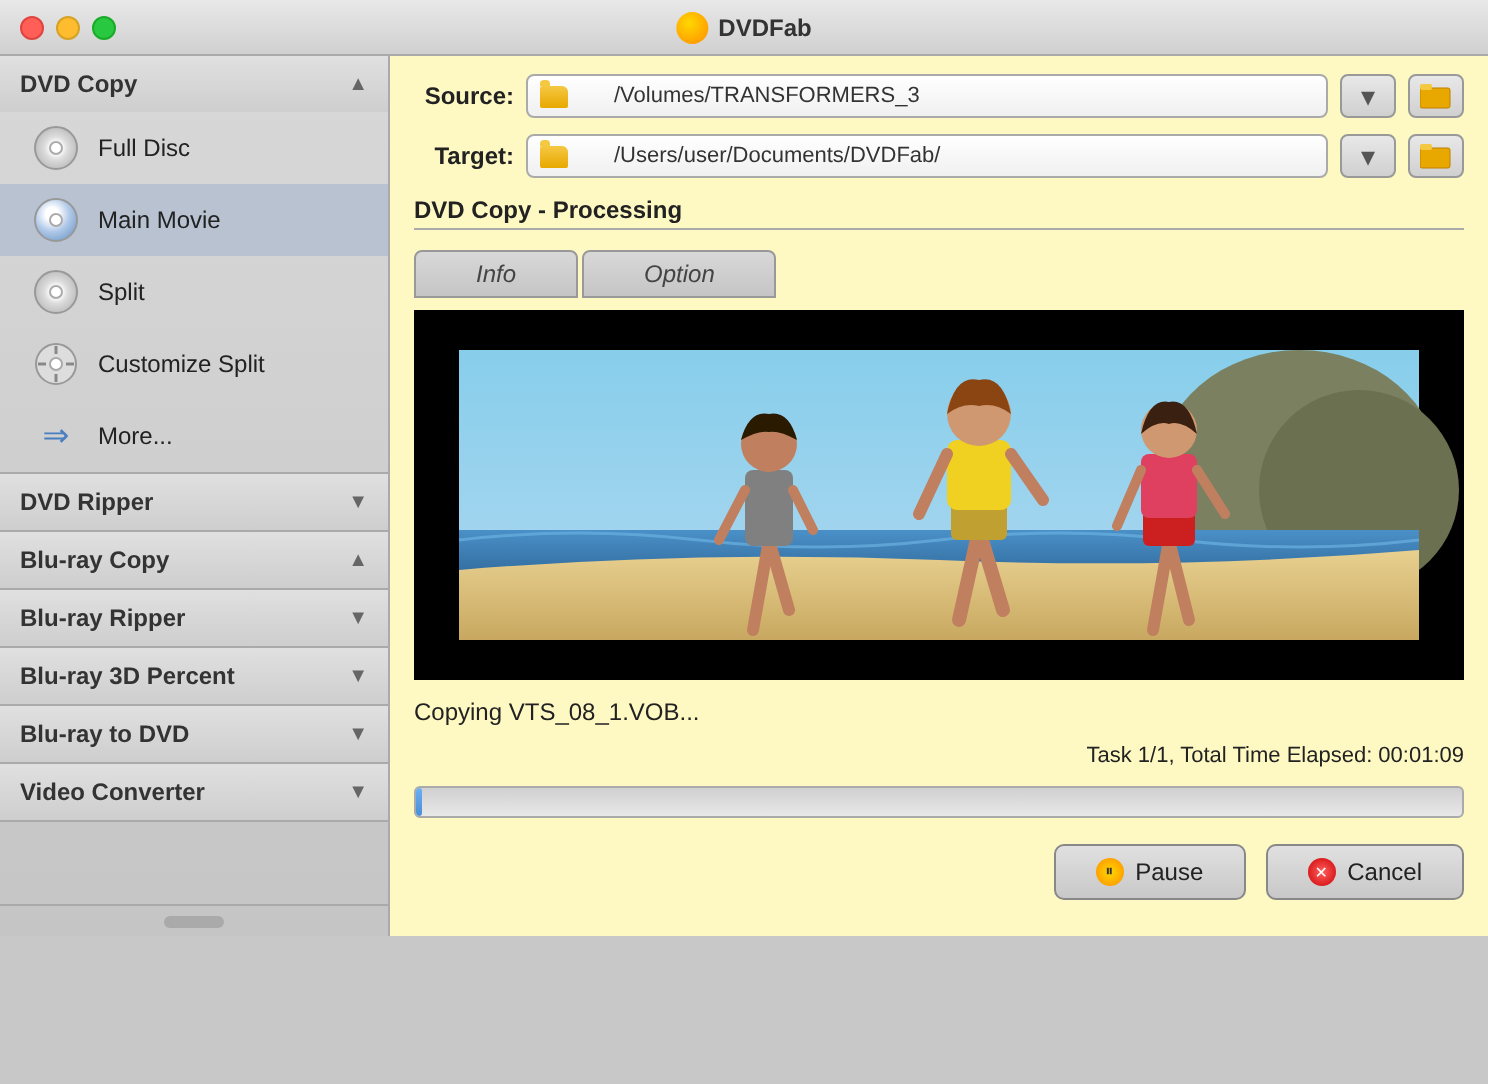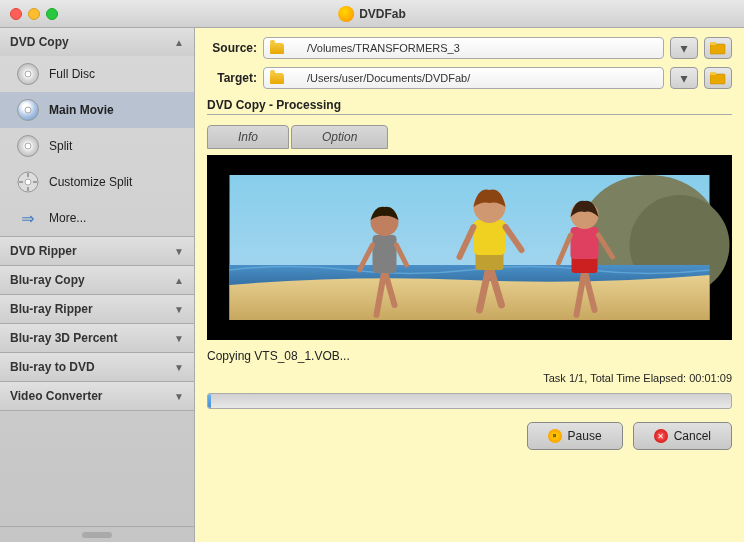--- a/index.html
+++ b/index.html
@@ -51,21 +51,21 @@
       width: 16px;
       height: 16px;
       background: radial-gradient(circle at 40% 35%, #ffd700, #ff8c00);
       border-radius: 50%;
       display: inline-block;
     }
 
     
     .main-container {
       display: flex;
-      height: 514px;
+      height: 440px;
     }
 
     
     .sidebar {
       width: 195px;
       background: linear-gradient(to bottom, #d8d8d8, #c5c5c5);
       border-right: 1px solid #aaa;
       display: flex;
       flex-direction: column;
     }
@@ -384,21 +384,21 @@
       <div class="sidebar-item">
         <div class="item-icon">
           <div class="disc-icon"></div>
         </div>
         <span class="item-label">Full Disc</span>
       </div>
       <div class="sidebar-item" style="background: rgba(100,140,200,0.25);">
         <div class="item-icon">
           <div class="disc-icon" style="background: radial-gradient(circle at 40% 35%, #fff 18%, #b0c8e8 50%, #6090c0 100%);"></div>
         </div>
-        <span class="item-label" style="font-weight:bold;">Main Movie</span>
+        <span class="item-label" style="font-weight:normal;">Main Movie</span>
       </div>
       <div class="sidebar-item">
         <div class="item-icon">
           <div class="disc-icon"></div>
         </div>
         <span class="item-label">Split</span>
       </div>
       <div class="sidebar-item">
         <div class="item-icon">
           <svg width="22" height="22" viewBox="0 0 22 22">

